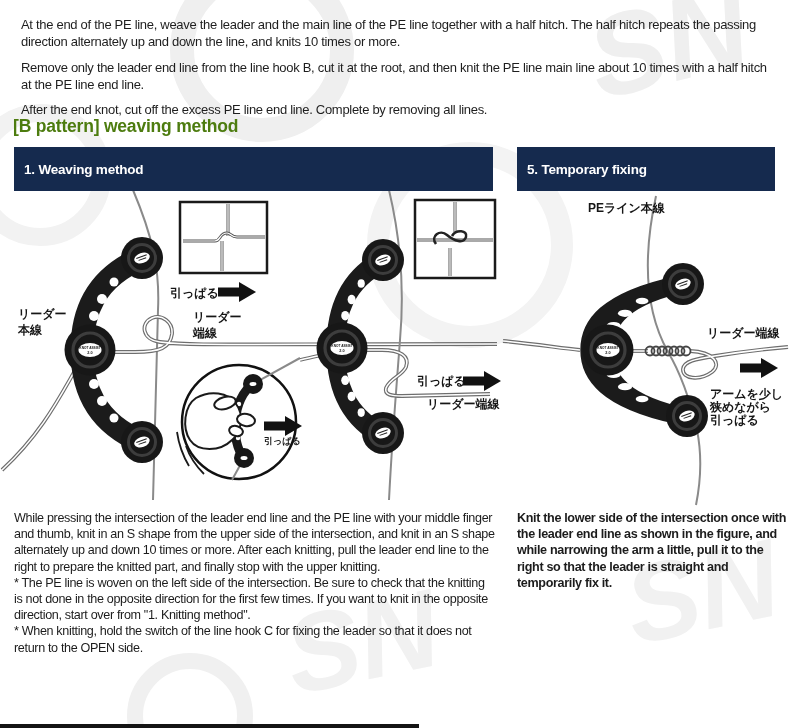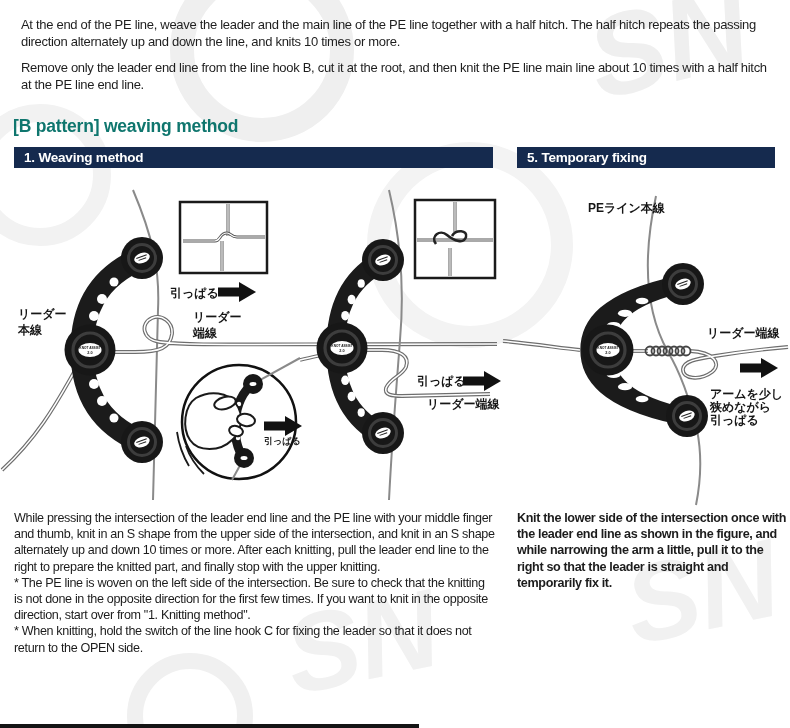--- a/index.html
+++ b/index.html
@@ -3,22 +3,22 @@
 <meta charset="utf-8">
 <style>
   html,body{margin:0;padding:0;}
   body{width:790px;height:728px;position:relative;background:#ffffff;overflow:hidden;
        font-family:"Liberation Sans",sans-serif;color:#1e1e1e;}
   .abs{position:absolute;}
   .wm{z-index:0;}
   .content{z-index:2;}
   .intro{left:13px;top:8px;width:772px;font-size:13px;line-height:17.3px;letter-spacing:-0.3px;}
   .intro p{margin:8px;}
-  .heading{left:13px;top:116px;font-size:17.5px;font-weight:bold;color:#0f766e;letter-spacing:-0.2px;}
-  .bar{top:147px;height:21px;background:#152a4e;color:#ffffff;font-size:13.5px;font-weight:bold;
+  .heading{left:13px;top:116px;font-size:17.5px;font-weight:bold;color:#4d7c0f;letter-spacing:-0.2px;}
+  .bar{top:147px;height:44px;background:#152a4e;color:#ffffff;font-size:13.5px;font-weight:bold;
        display:flex;align-items:center;padding-left:10px;box-sizing:border-box;letter-spacing:-0.2px;}
   .bar1{left:14px;width:479px;}
   .bar2{left:517px;width:258px;}
   .col{font-size:12.6px;line-height:16.2px;letter-spacing:-0.35px;color:#1c1c1c;}
   .col p{margin:0;}
   .col1{left:14px;top:510px;width:482px;}
   .col2{left:517px;top:510px;width:270px;font-weight:bold;}
   .rule{left:0;top:724px;width:419px;height:4px;background:#141414;}
   svg.diagram{position:absolute;left:0;top:0;width:790px;height:728px;z-index:1;}
   svg.wmsvg{position:absolute;left:0;top:0;width:790px;height:728px;}
@@ -47,20 +47,21 @@
   <circle cx="40" cy="175" r="62" fill="none" stroke="#f2f2f2" stroke-width="18"></circle>
   <circle cx="190" cy="716" r="55" fill="none" stroke="#f0f0f0" stroke-width="16"></circle>
   <text x="600" y="100" font-size="115" font-weight="bold" font-style="italic" fill="#efefef" transform="rotate(-14 600 100)">SN</text>
   <text x="295" y="695" font-size="110" font-weight="bold" font-style="italic" fill="#f1f1f1" transform="rotate(-12 295 695)">SN</text>
   <text x="635" y="645" font-size="110" font-weight="bold" font-style="italic" fill="#f1f1f1" transform="rotate(-12 635 645)">SN</text>
 </svg>
 
 <div class="abs intro content">
   <p>At the end of the PE line, weave the leader and the main line of the PE line together with a half hitch. The half hitch repeats the passing direction alternately up and down the line, and knits 10 times or more.</p>
   <p>Remove only the leader end line from the line hook B, cut it at the root, and then knit the PE line main line about 10 times with a half hitch at the PE line end line.</p>
+  <p>After the end knot, cut off the excess PE line end line. Complete by removing all lines.</p>
 </div>
 
 <div class="abs heading content">[B pattern] weaving method</div>
 
 <div class="abs bar bar1 content">
   <span>1. Weaving method</span>
 </div>
 <div class="abs bar bar2 content">
   <span>5. Temporary fixing</span>
 </div>

